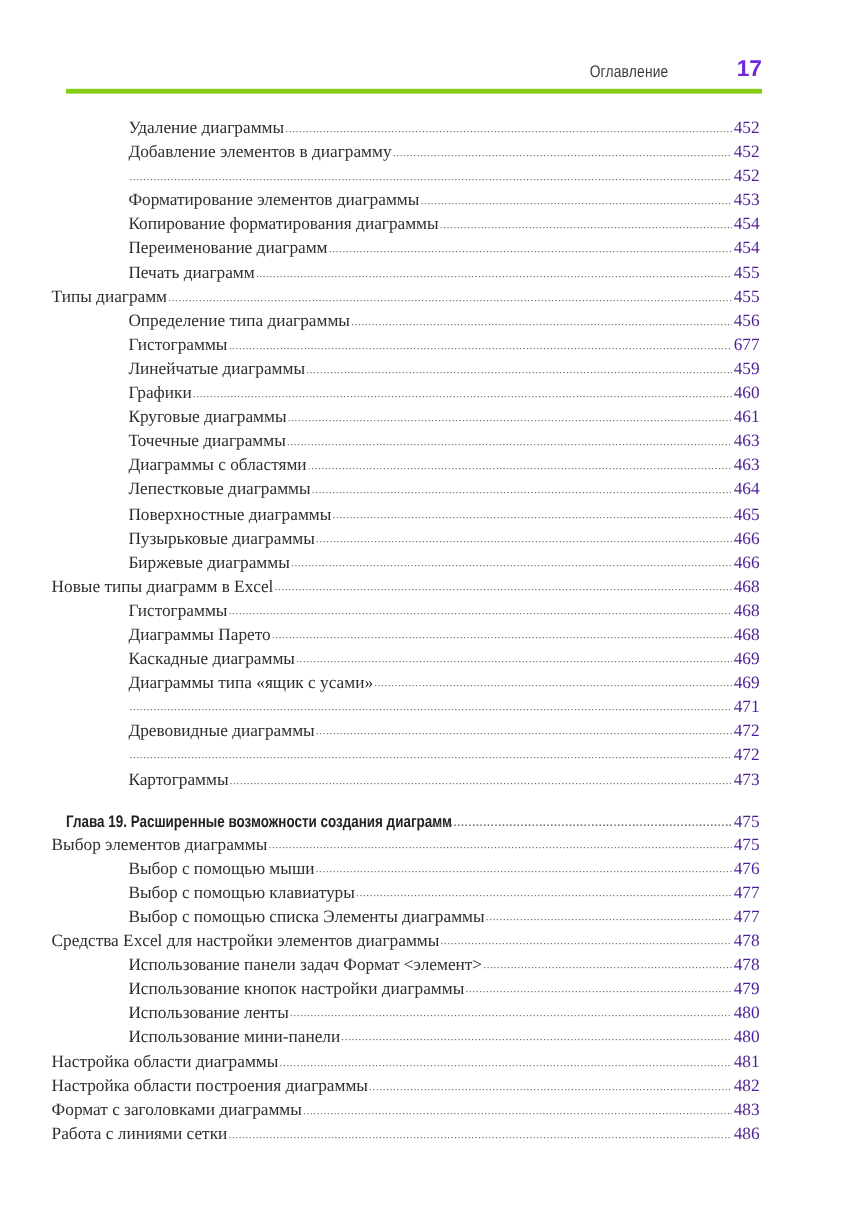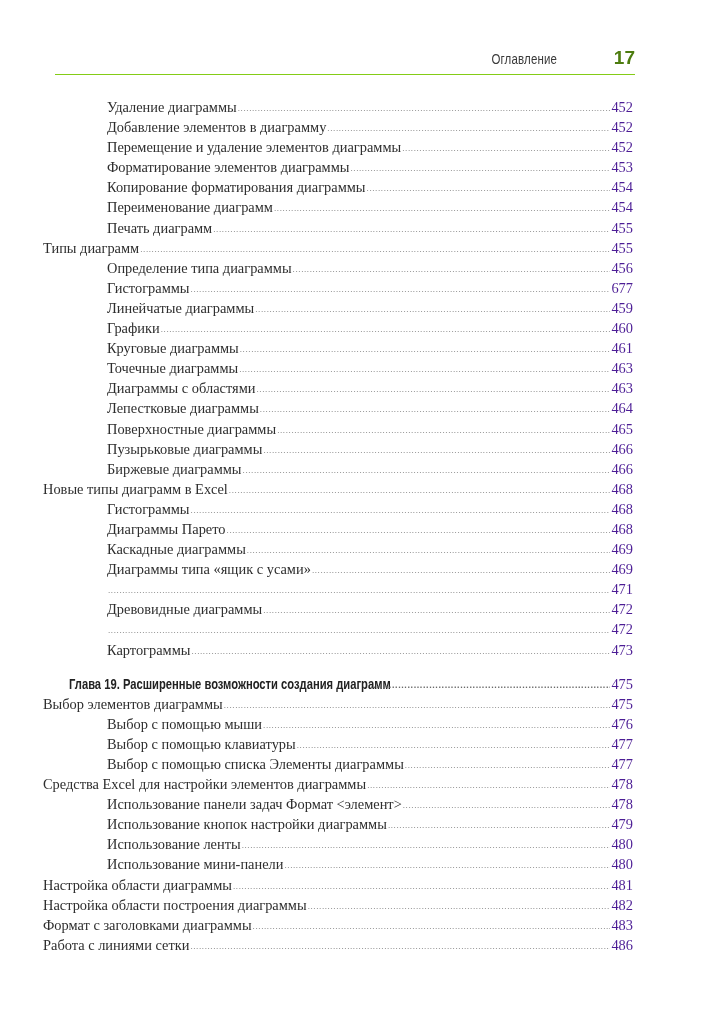--- a/index.html
+++ b/index.html
@@ -14,60 +14,60 @@
       overflow: hidden;
       font-family: "Liberation Serif", "DejaVu Serif", serif;
       color: #2e2e2e;
     }
     .running-header {
       position: absolute;
       left: 55px;
       top: 46px;
       width: 580px;
       height: 28px;
-      border-bottom: 1px solid #84cc16;
+      border-bottom: 4px solid #84cc16;
     }
     .header-title {
       position: absolute;
       right: 78px;
       top: 5px;
       font-family: "Liberation Sans Narrow", "Liberation Sans", "DejaVu Sans", sans-serif;
       font-size: 14px;
       color: #3a3a3a;
       transform: scaleX(0.82);
       transform-origin: right center;
       letter-spacing: 0.2px;
     }
     .header-page {
       position: absolute;
       right: 0px;
       top: 1px;
       font-family: "Liberation Sans", "DejaVu Sans", sans-serif;
       font-weight: bold;
       font-size: 19px;
-      color: #4d7c0f;
+      color: #6d28d9;
     }
     .toc {
       position: absolute;
       left: 0;
       top: 97px;
       width: 702px;
     }
     .toc-row {
       position: relative;
       height: 20.1px;
       display: flex;
       align-items: baseline;
       font-size: 14.4px;
       line-height: 20.1px;
       box-sizing: border-box;
       padding-right: 69px;
       white-space: nowrap;
     }
-    .toc-row.level-0 { padding-left: 69px; }
+    .toc-row.level-0 { padding-left: 55px; }
     .toc-row.level-1 { padding-left: 43px; }
     .toc-row.level-2 { padding-left: 107px; }
     .toc-row.chapter {
       font-family: "Liberation Sans Narrow", "Liberation Sans", "DejaVu Sans", sans-serif;
       font-weight: bold;
       color: #222;
     }
     .toc-row.chapter .entry-title {
       display: inline-block;
       font-size: 14px;
@@ -116,21 +116,20 @@
         <span class="entry-title">Удаление диаграммы</span>
         <span class="entry-leader"></span>
         <span class="entry-page">452</span>
       </div>
       <div class="toc-row level-2">
         <span class="entry-title">Добавление элементов в диаграмму</span>
         <span class="entry-leader"></span>
         <span class="entry-page">452</span>
       </div>
       <div class="toc-row level-2">
-        <span class="entry-title">Перемещение и удаление элементов диаграммы</span>
         <span class="entry-leader"></span>
         <span class="entry-page">452</span>
       </div>
       <div class="toc-row level-2">
         <span class="entry-title">Форматирование элементов диаграммы</span>
         <span class="entry-leader"></span>
         <span class="entry-page">453</span>
       </div>
       <div class="toc-row level-2">
         <span class="entry-title">Копирование форматирования диаграммы</span>

